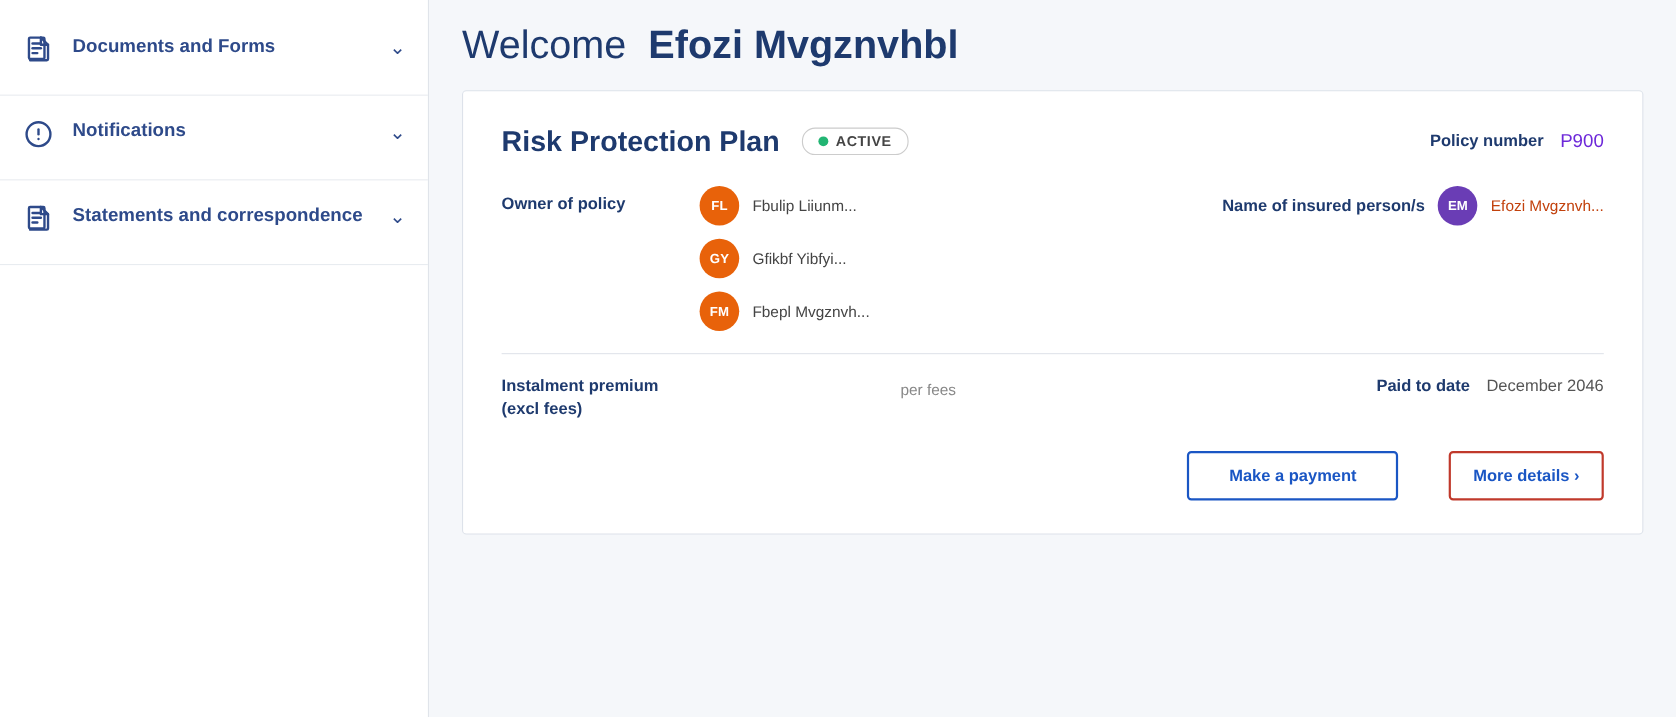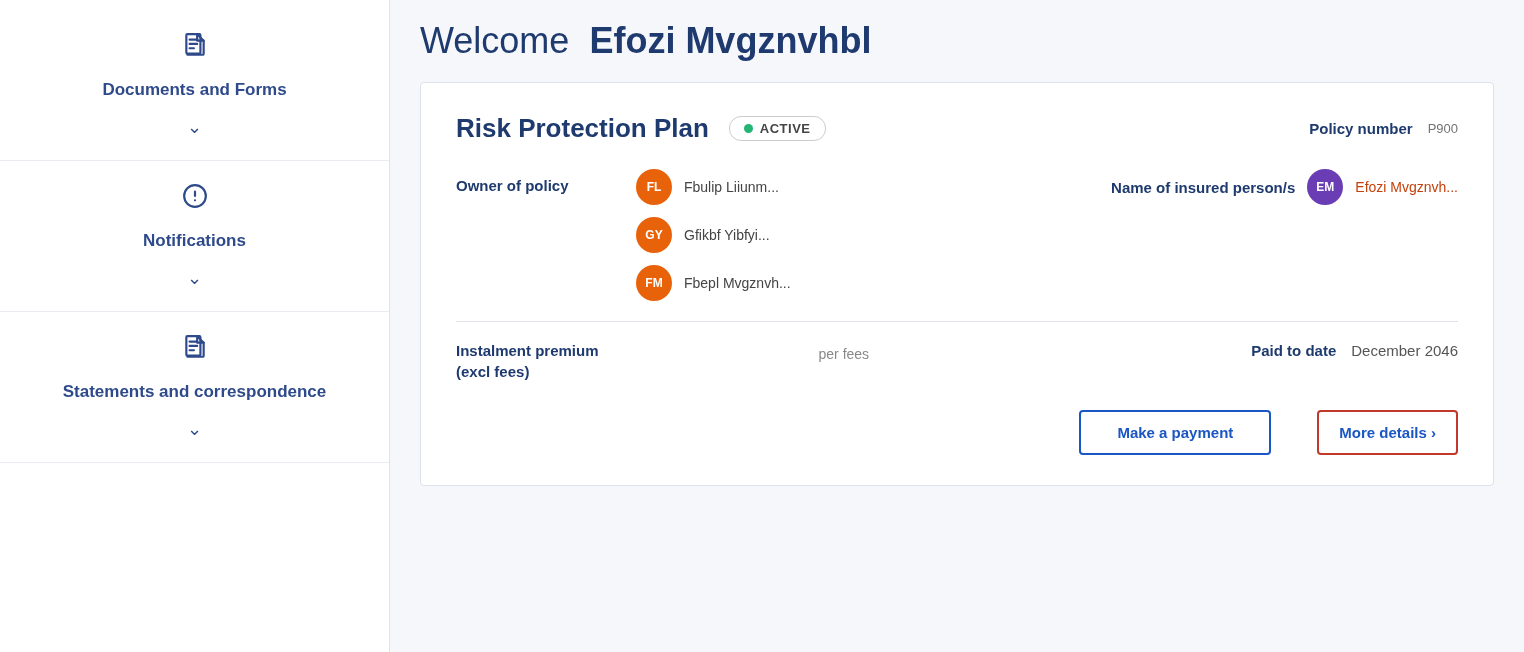--- a/index.html
+++ b/index.html
@@ -13,26 +13,24 @@
     
     .sidebar {
       width: 390px;
       background: #fff;
       border-right: 1px solid #e0e4ea;
       padding-top: 10px;
       flex-shrink: 0;
     }
     .sidebar-item {
       display: flex;
-      align-items: center;
       padding: 22px 20px;
       border-bottom: 1px solid #e8ecf0;
       cursor: pointer;
       gap: 16px;
-      flex-direction: column;
     }
     .sidebar-icon {
       color: #2e4a8a;
       font-size: 22px;
       width: 30px;
       text-align: center;
       flex-shrink: 0;
     }
     .sidebar-label {
       flex: 1;
@@ -104,22 +102,22 @@
       display: flex;
       align-items: center;
       gap: 15px;
     }
     .policy-number-label {
       font-size: 15px;
       font-weight: 700;
       color: #1e3a6e;
     }
     .policy-number-value {
-      font-size: 13px;
-      color: #737373;
+      font-size: 17px;
+      color: #6d28d9;
     }
 
     
     .policy-mid-row {
       display: flex;
       align-items: flex-start;
       padding-bottom: 20px;
       border-bottom: 1px solid #e0e4ea;
       margin-bottom: 20px;
     }

